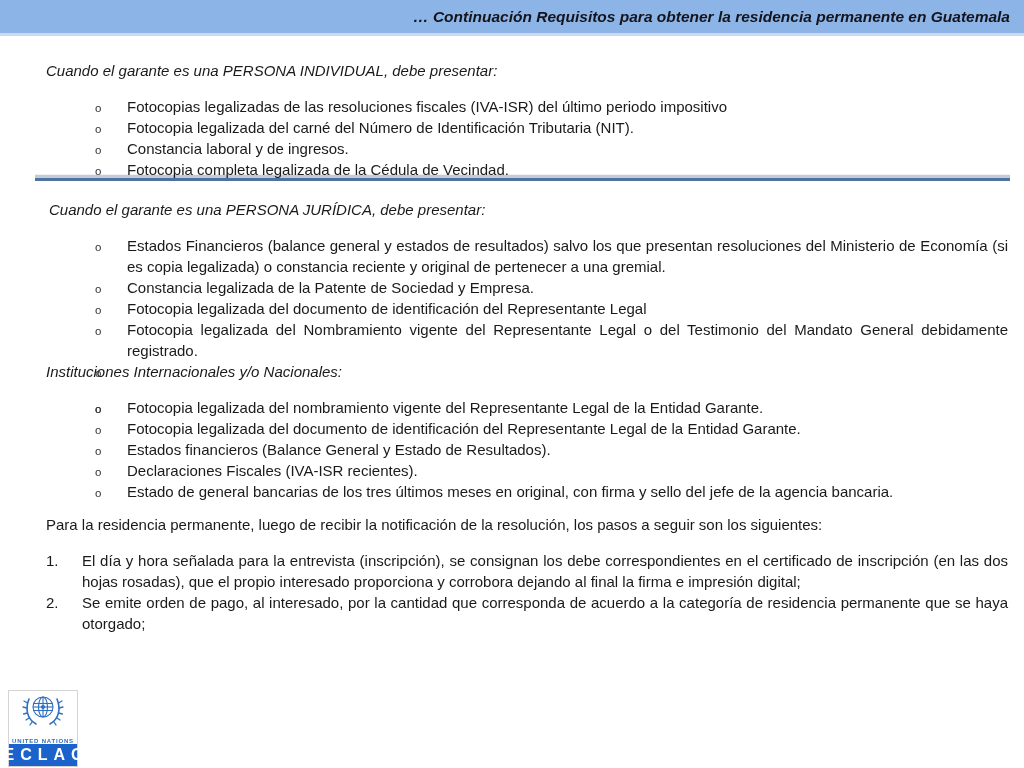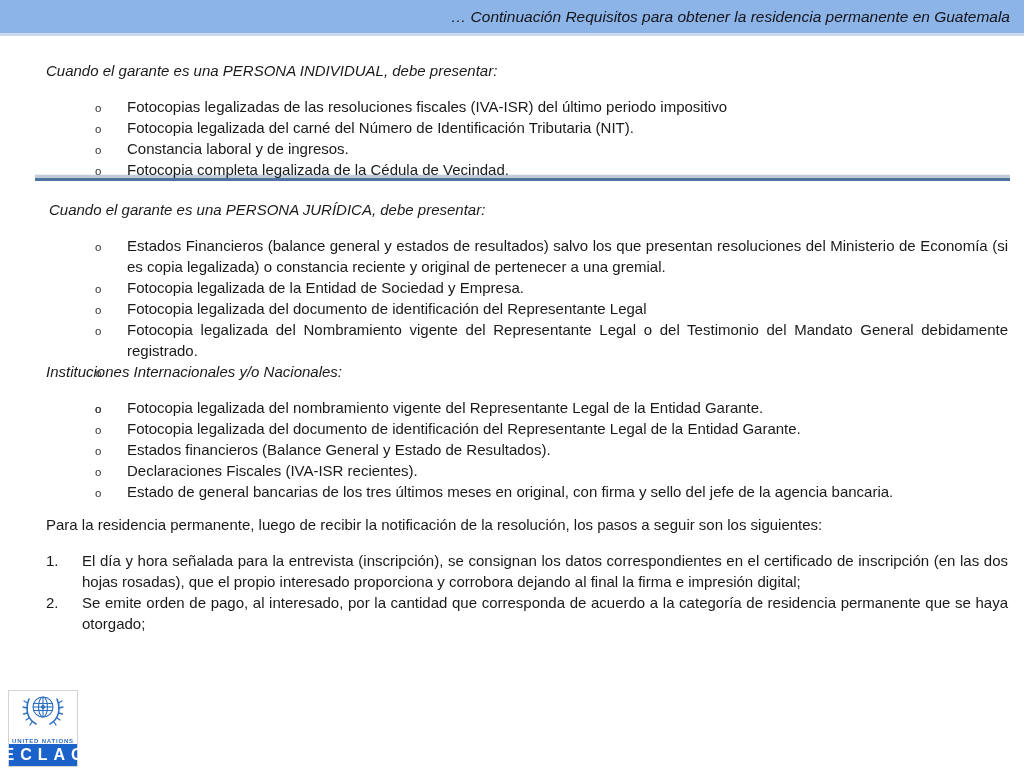--- a/index.html
+++ b/index.html
@@ -18,21 +18,21 @@
     height: 36px;
     background: #8db4e6;
     border-bottom: 3px solid #ccd9ee;
     display: flex;
     align-items: center;
     justify-content: flex-end;
     padding-right: 14px;
   }
   .header-title {
     font-size: 15.5px;
-    font-weight: normal;
+    font-weight: bold;
     font-style: italic;
     color: #14141c;
     white-space: nowrap;
   }
 
   
   .content {
     position: relative;
     z-index: 1;
     padding: 24px 16px 0 46px;
@@ -194,21 +194,21 @@
   <div class="divider"></div>
 
   <p class="sec-heading indent-sm after-divider">Cuando el garante es una PERSONA JURÍDICA, debe presentar:</p>
   <ul class="bullets">
     <li>
       <span class="marker">o</span>
       <span>Estados Financieros (balance general y estados de resultados) salvo los que presentan resoluciones del Ministerio de Economía (si es copia legalizada) o constancia reciente y original de pertenecer a una gremial.</span>
     </li>
     <li>
       <span class="marker">o</span>
-      <span>Fotocopia legalizada de la Entidad de Sociedad y Empresa.</span>
+      <span>Constancia legalizada de la Patente de Sociedad y Empresa.</span>
     </li>
     <li>
       <span class="marker">o</span>
       <span>Fotocopia legalizada del documento de identificación del Representante Legal</span>
     </li>
     <li>
       <span class="marker">o</span>
       <span>Fotocopia legalizada del Nombramiento vigente del Representante Legal o del Testimonio del Mandato General debidamente registrado.</span>
     </li>
     <li>
@@ -241,21 +241,21 @@
       <span class="marker">o</span>
       <span>Estado de general bancarias de los tres últimos meses en original, con firma y sello del jefe de la agencia bancaria.</span>
     </li>
   </ul>
 
   <p class="closing-paragraph">Para la residencia permanente, luego de recibir la notificación de la resolución, los pasos a seguir son los siguientes:</p>
 
   <ol class="steps">
     <li>
       <span class="step-num">1.</span>
-      <span>El día y hora señalada para la entrevista (inscripción), se consignan los datos correspondientes en el certificado de inscripción (en las dos hojas rosadas), que el propio interesado proporciona y corrobora dejando al final la firma e impresión digital;</span>
+      <span>El día y hora señalada para la entrevista (inscripción), se consignan los debe correspondientes en el certificado de inscripción (en las dos hojas rosadas), que el propio interesado proporciona y corrobora dejando al final la firma e impresión digital;</span>
     </li>
     <li>
       <span class="step-num">2.</span>
       <span>Se emite orden de pago, al interesado, por la cantidad que corresponda de acuerdo a la categoría de residencia permanente que se haya otorgado;</span>
     </li>
   </ol>
 
 </div>
 
 </body></html>

